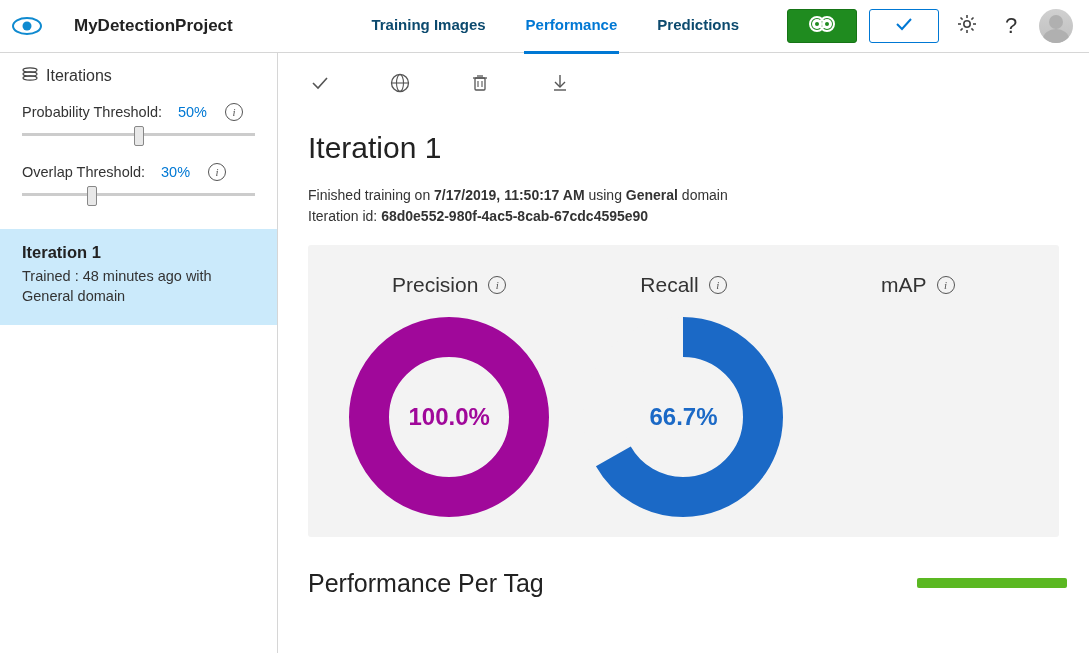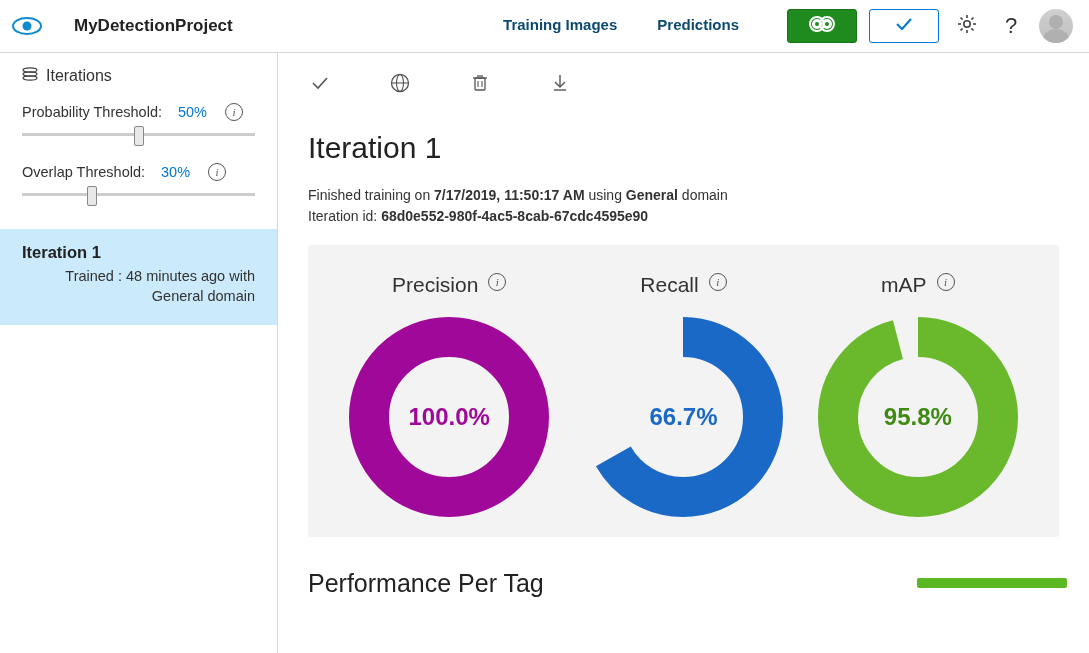--- a/index.html
+++ b/index.html
@@ -172,21 +172,21 @@
     padding: 14px 22px 18px 22px;
     cursor: pointer;
   }
   .iteration-item.active {
     background: var(--light-blue-bg);
   }
   .iteration-title {
     font-size: 16.5px; font-weight: 600; color: #222;
   }
   .iteration-sub {
-    font-size: 14.5px; color: #333; margin-top: 4px; line-height: 1.4; text-align: right;
+    font-size: 14.5px; color: #333; margin-top: 4px; line-height: 1.4;
   }
   
   .main {
     flex: 1;
     position: relative;
     overflow: hidden;
   }
   .toolbar {
     display: flex;
     align-items: center;
@@ -221,21 +221,21 @@
   }
   .metric {
     text-align: center;
     flex: 1;
   }
   .metric-title {
     font-size: 21px;
     color: #333;
     font-weight: 400;
     display: inline-flex;
-    align-items: flex-start;
+    align-items: center;
     gap: 6px;
     margin-bottom: 20px;
   }
   .donut {
     position: relative;
     width: 200px; height: 200px;
     margin: 0 auto;
   }
   .donut svg { transform: rotate(-90deg); }
   .donut-label {
@@ -283,20 +283,21 @@
   <span class="logo-icon">
     <svg width="30" height="20" viewBox="0 0 30 20">
       <ellipse cx="15" cy="10" rx="14" ry="8" fill="none" stroke="#0f8ad0" stroke-width="2"></ellipse>
       <circle cx="15" cy="10" r="4.5" fill="#0f8ad0"></circle>
     </svg>
   </span>
   <span class="project-name">MyDetectionProject</span>
 
   <div class="nav-tabs">
     <div class="nav-tab">Training Images</div>
+    <div class="nav-tab active">Performance</div>
     <div class="nav-tab">Predictions</div>
   </div>
 
   <div class="header-buttons">
     <div class="btn btn-train">
       <span>
         <svg width="26" height="18" viewBox="0 0 26 18">
           <g fill="#fff">
             <circle cx="8" cy="9" r="5"></circle>
             <circle cx="18" cy="9" r="5"></circle>
@@ -448,27 +449,20 @@
               <circle id="arc-recall" cx="100" cy="100" r="80" fill="none" stroke-width="40" stroke-linecap="butt" stroke="#1b69c6" stroke-dasharray="335.27076799110273 167.38405658326417" stroke-dashoffset="0"></circle>
             </svg>
             <div class="donut-label" style="color:#1b69c6">66.7%</div>
           </div>
         </div>
         <div class="metric">
           <div class="metric-title">
             <span>mAP</span>
             <span class="info-circle">i</span>
           </div>
-          <div class="donut">
-            <svg width="200" height="200" viewBox="0 0 200 200">
-              <circle cx="100" cy="100" r="80" fill="none" stroke="#f3f3f3" stroke-width="40"></circle>
-              <circle id="arc-map" cx="100" cy="100" r="80" fill="none" stroke-width="40" stroke-linecap="butt" stroke="#6ab82c" stroke-dasharray="481.5433219422435 21.111502632123404" stroke-dashoffset="0"></circle>
-            </svg>
-            <div class="donut-label" style="color:#3e8a12">95.8%</div>
-          </div>
         </div>
       </div>
 
       <div class="perf-per-tag">Performance Per Tag</div>
     </div>
 
     <div class="mini-bar"></div>
   </div>
 </div>
 

